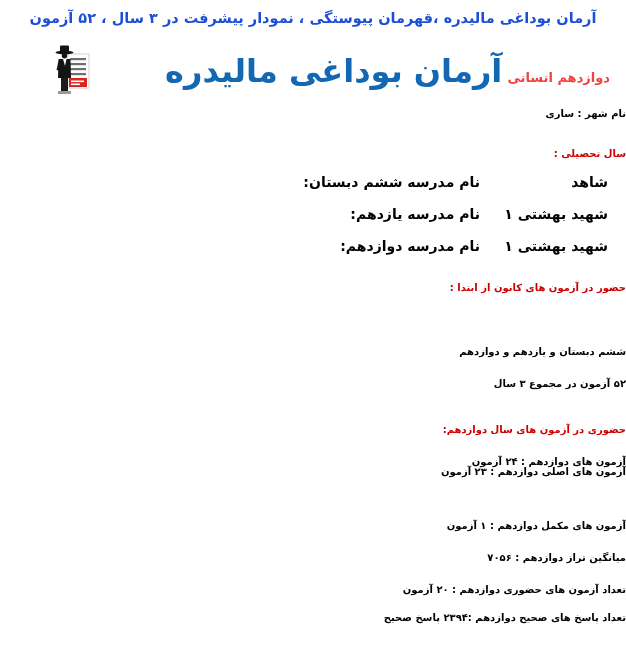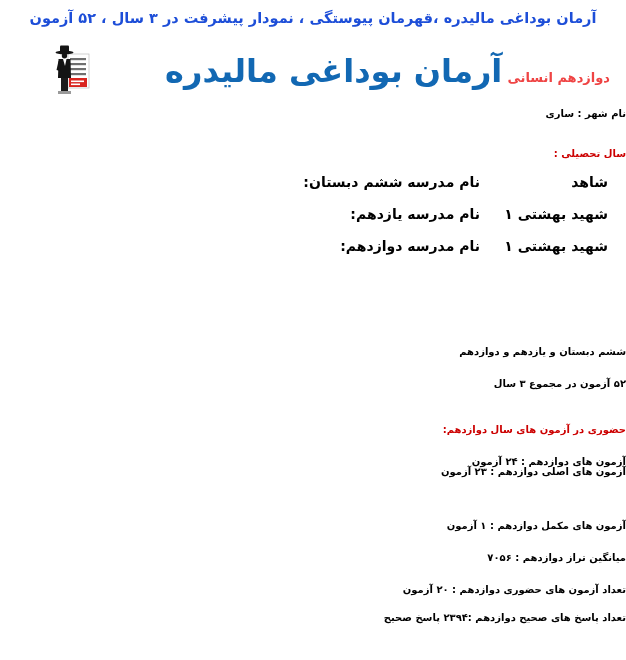--- a/index.html
+++ b/index.html
@@ -173,20 +173,21 @@
   <div class="kv-row" style="top:174px;">
     <span class="kv-value">شاهد</span><span class="kv-label">نام مدرسه ششم دبستان:</span>
   </div>
   <div class="kv-row" style="top:206px;">
     <span class="kv-value">شهید بهشتی ۱</span><span class="kv-label">نام مدرسه یازدهم:</span>
   </div>
   <div class="kv-row" style="top:238px;">
     <span class="kv-value">شهید بهشتی ۱</span><span class="kv-label">نام مدرسه دوازدهم:</span>
   </div>
 
+  <div class="line red" style="top:282px;">حضور در آزمون های کانون از ابتدا :</div>
 
   <div class="line" style="top:346px;">ششم دبستان و یازدهم و دوازدهم</div>
   <div class="line" style="top:378px;">۵۲ آزمون در مجموع ۳ سال</div>
 
   <div class="line red" style="top:424px;">حضوری در آزمون های سال دوازدهم:</div>
 
   <div class="line" style="top:456px;">آزمون های دوازدهم : ۲۴ آزمون</div>
   <div class="line" style="top:466px;">آزمون های اصلی دوازدهم : ۲۳ آزمون</div>
   <div class="line" style="top:520px;">آزمون های مکمل دوازدهم : ۱ آزمون</div>
   <div class="line" style="top:552px;">میانگین تراز دوازدهم : ۷۰۵۶</div>

